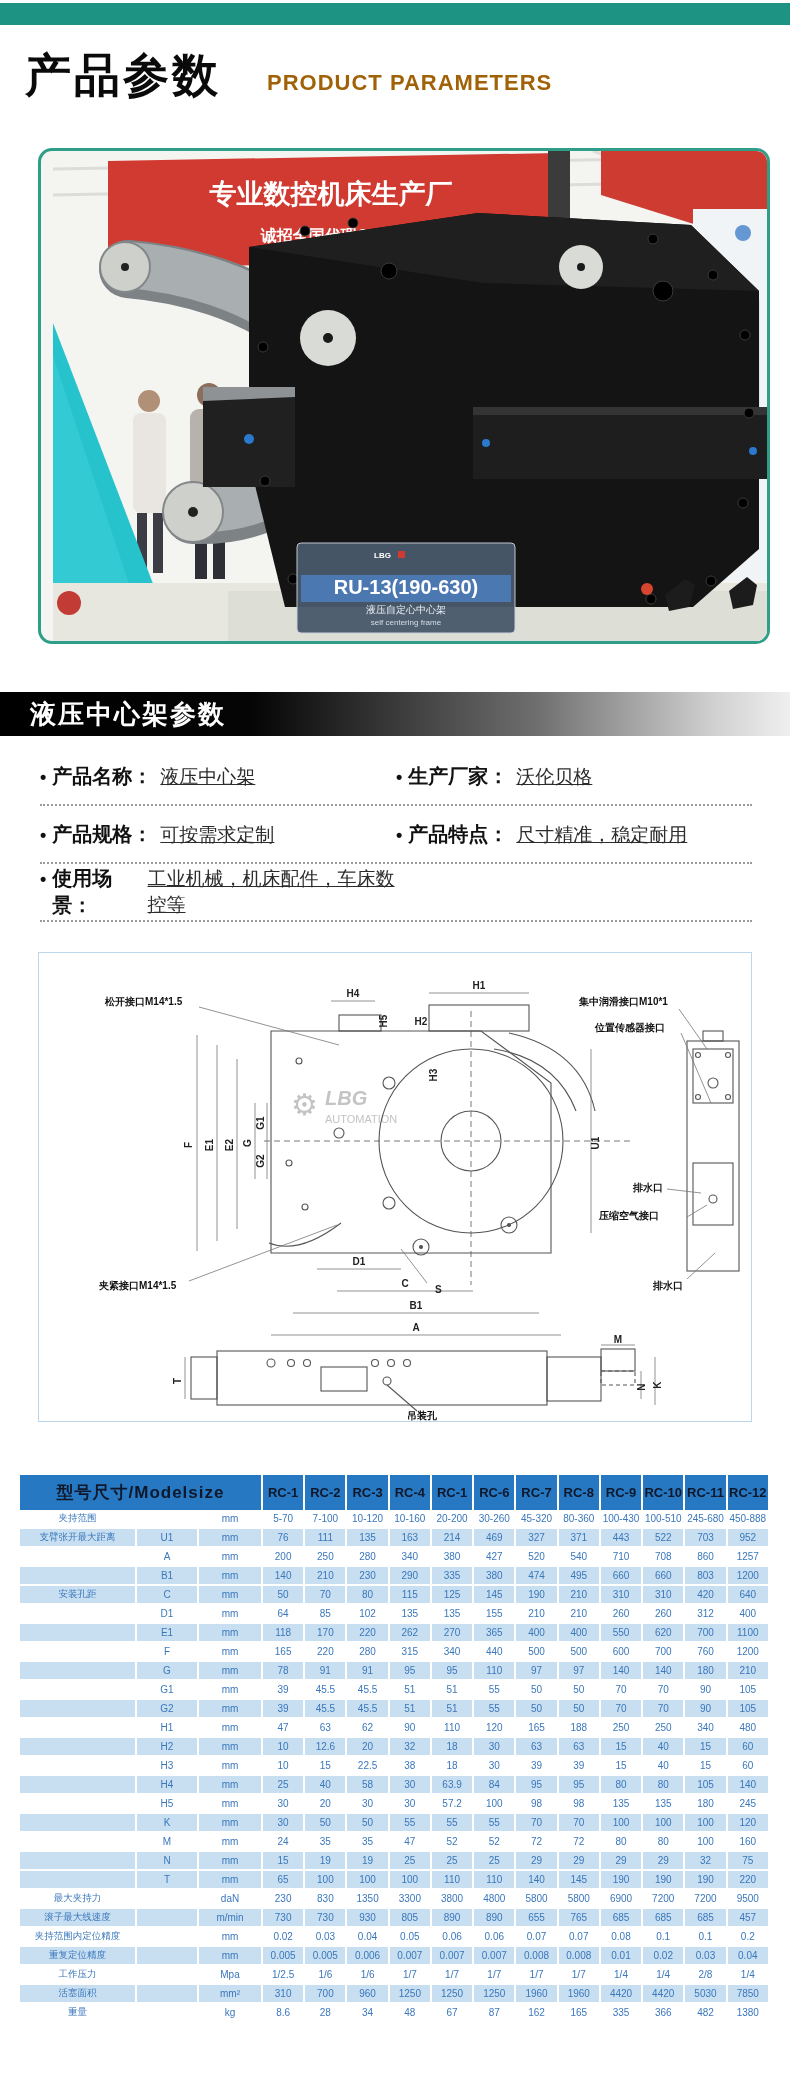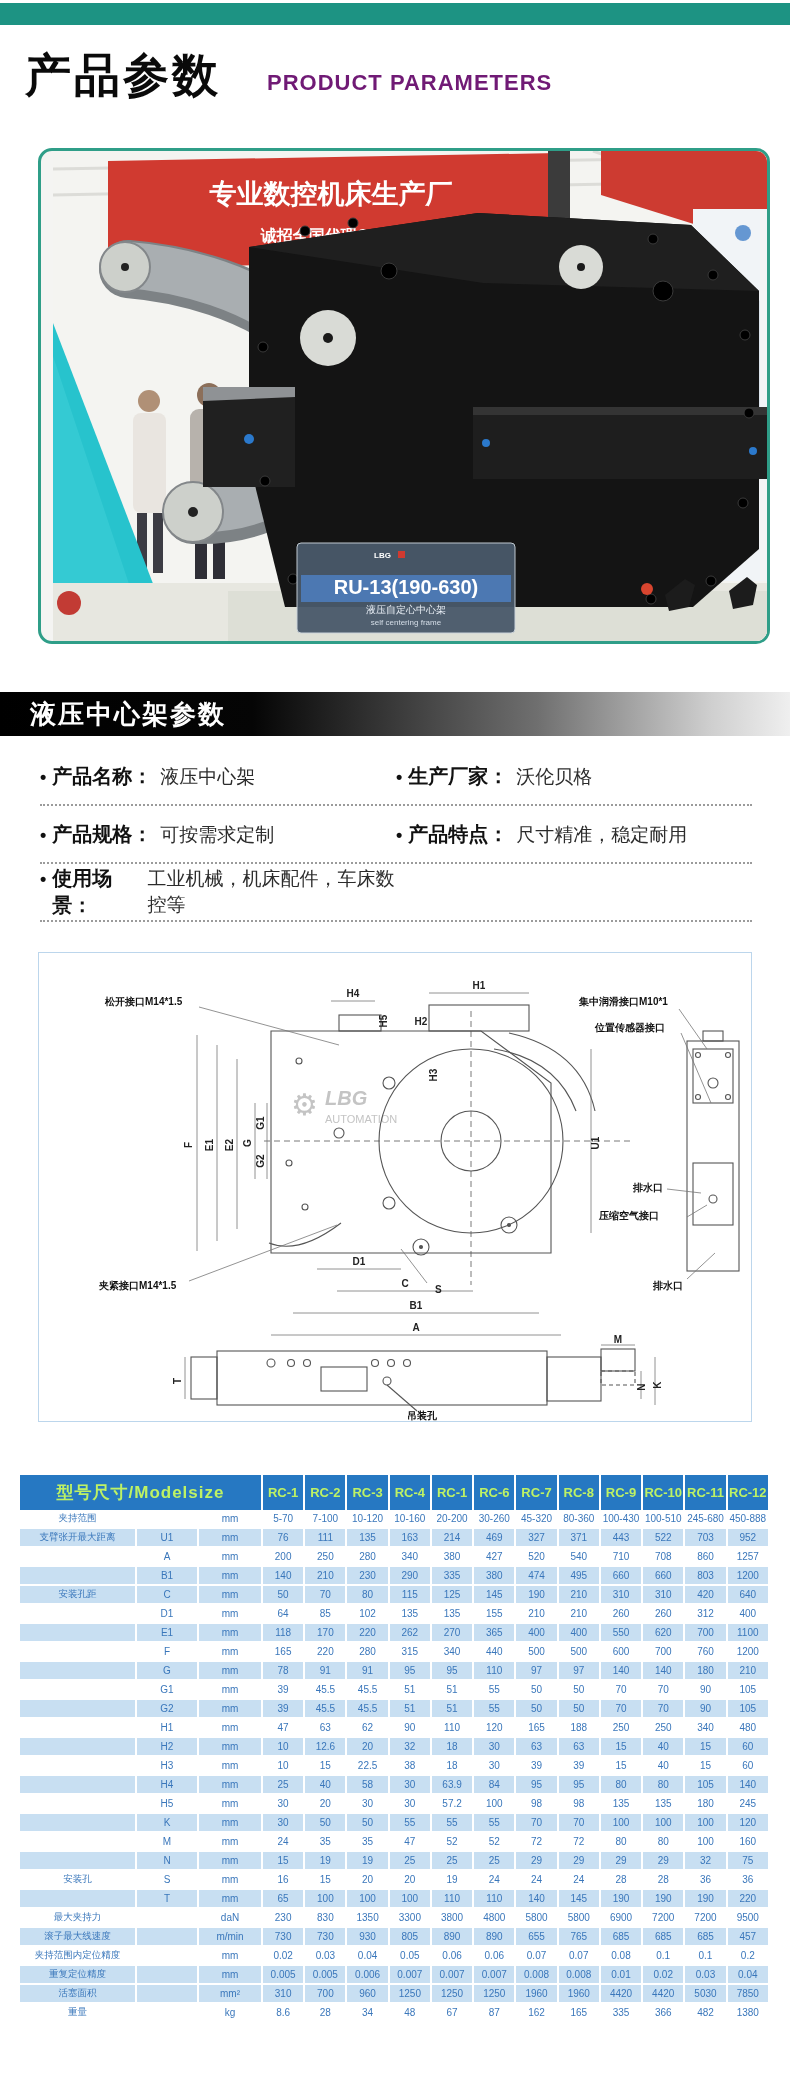--- a/index.html
+++ b/index.html
@@ -5,51 +5,51 @@
   html,body{margin:0;padding:0;background:#ffffff;}
   body{width:790px;font-family:"Liberation Sans","DejaVu Sans",sans-serif;}
   .page{position:relative;width:790px;height:2079px;background:#fff;overflow:hidden;}
 
   
   .topbar{position:absolute;left:0;top:3px;width:790px;height:22px;background:#1d9383;}
 
   
   .title-row{position:absolute;left:25px;top:52px;width:720px;display:flex;align-items:flex-end;}
   .title-cn{font-size:46px;font-weight:900;color:#0a0a0a;letter-spacing:3px;line-height:1;margin:0;}
-  .title-en{font-size:22px;font-weight:700;color:#701a75;letter-spacing:1px;margin-left:46px;margin-bottom:2px;}
+  .title-en{font-size:22px;font-weight:700;color:#a16207;letter-spacing:1px;margin-left:46px;margin-bottom:2px;}
 
   
   .photo{position:absolute;left:38px;top:148px;width:714px;height:490px;border:3px solid #2f9e88;border-radius:14px;overflow:hidden;background:#f4f4f2;padding-left:12px;}
   .photo svg{display:block;}
 
   
   .section-bar{position:absolute;left:0;top:692px;width:790px;height:44px;
     background:linear-gradient(90deg,#000 0%,#050505 32%,#6f6f6f 68%,#cfcfcf 90%,#efefef 100%);
     display:flex;align-items:center;}
   .section-bar span{color:#fff;font-size:26px;font-weight:800;padding-left:30px;letter-spacing:2px;}
 
   
   .specs{position:absolute;left:40px;top:748px;width:712px;}
   .spec-row{display:flex;height:56px;align-items:center;border-bottom:2px dotted #9b9b9b;}
   .spec-item{display:flex;align-items:baseline;}
   .spec-item.col1{width:356px;}
   .bullet{font-size:18px;color:#111;margin-right:6px;font-weight:900;}
   .spec-label{font-size:20px;font-weight:800;color:#111;}
-  .spec-value{font-size:19px;color:#2c2c2c;margin-left:8px;}
+  .spec-value{font-size:19px;color:#2c2c2c;margin-left:8px;text-decoration:underline;}
 
   
   .diagram{position:absolute;left:38px;top:952px;width:712px;height:468px;border:1px solid #bcd6ec;background:#fff;}
   .diagram svg{display:block;}
   .dim{font-size:10px;fill:#222;font-weight:700;}
   .port{font-size:10px;fill:#111;font-weight:700;}
   .wm{fill:#c4c4c4;}
 
   
   .spec-table{position:absolute;left:20px;top:1475px;width:750px;border-collapse:collapse;table-layout:fixed;}
-  .spec-table th{background:#2678c2;color:#bef264;font-weight:700;height:33px;font-size:13px;border-right:2px solid #fff;}
+  .spec-table th{background:#2678c2;color:#0f172a;font-weight:700;height:33px;font-size:13px;border-right:2px solid #fff;}
   .spec-table th.hlabel{font-size:17px;letter-spacing:1px;}
   .spec-table td{color:#3a77bb;font-size:10px;text-align:center;height:15px;padding:1px 0;
     border-right:2px solid #fff;border-bottom:2px solid #fff;white-space:nowrap;overflow:hidden;}
   .spec-table tr.alt td{background:#c8dff2;}
   .spec-table td.gcell{font-size:9.5px;}
   .spec-table col.c-group{width:116px;}
   .spec-table col.c-sub{width:62px;}
   .spec-table col.c-unit{width:64px;}
 </style>
 </head>
@@ -686,37 +686,20 @@
           <td>25</td>
           <td>25</td>
           <td>25</td>
           <td>29</td>
           <td>29</td>
           <td>29</td>
           <td>29</td>
           <td>32</td>
           <td>75</td>
         </tr>
-        <tr>
-          <td class="gcell">安装孔</td>
-          <td>S</td>
-          <td>mm</td>
-          <td>16</td>
-          <td>15</td>
-          <td>20</td>
-          <td>20</td>
-          <td>19</td>
-          <td>24</td>
-          <td>24</td>
-          <td>24</td>
-          <td>28</td>
-          <td>28</td>
-          <td>36</td>
-          <td>36</td>
-        </tr>
         <tr class="alt">
           <td class="gcell"></td>
           <td>T</td>
           <td>mm</td>
           <td>65</td>
           <td>100</td>
           <td>100</td>
           <td>100</td>
           <td>110</td>
           <td>110</td>
@@ -788,20 +771,37 @@
           <td>0.007</td>
           <td>0.007</td>
           <td>0.007</td>
           <td>0.008</td>
           <td>0.008</td>
           <td>0.01</td>
           <td>0.02</td>
           <td>0.03</td>
           <td>0.04</td>
         </tr>
+        <tr>
+          <td class="gcell">工作压力</td>
+          <td></td>
+          <td>Mpa</td>
+          <td>1/2.5</td>
+          <td>1/6</td>
+          <td>1/6</td>
+          <td>1/7</td>
+          <td>1/7</td>
+          <td>1/7</td>
+          <td>1/7</td>
+          <td>1/7</td>
+          <td>1/4</td>
+          <td>1/4</td>
+          <td>2/8</td>
+          <td>1/4</td>
+        </tr>
         <tr class="alt">
           <td class="gcell">活塞面积</td>
           <td></td>
           <td>mm²</td>
           <td>310</td>
           <td>700</td>
           <td>960</td>
           <td>1250</td>
           <td>1250</td>
           <td>1250</td>

